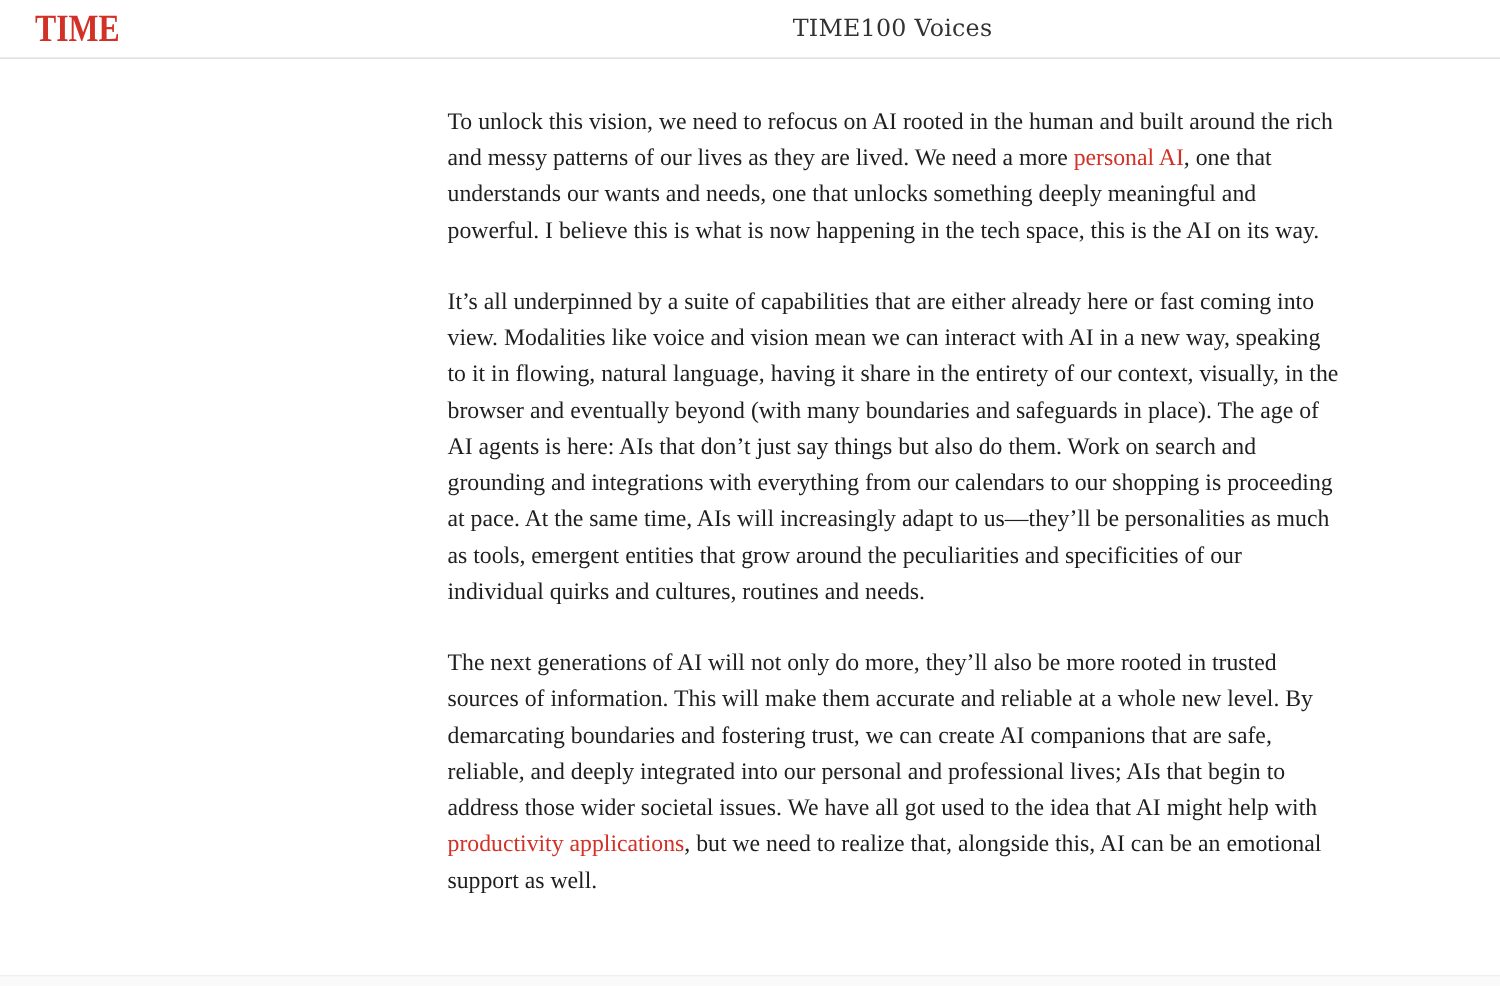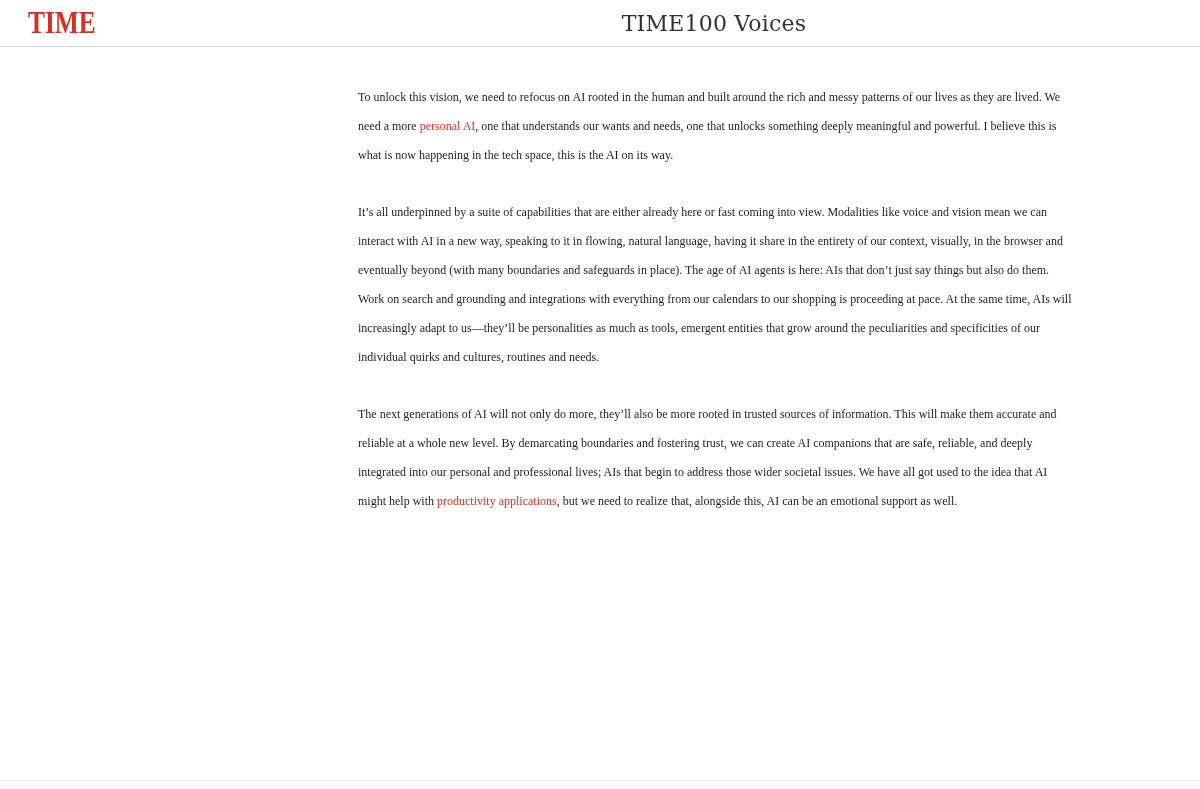--- a/index.html
+++ b/index.html
@@ -48,35 +48,35 @@
     left: 358px;
     top: 0;
     width: 712px;
     height: 47px;
     text-align: center;
   }
   .header-title {
     display: inline-block;
     line-height: 47px;
     font-family: "DejaVu Serif", serif;
-    font-size: 22px;
+    font-size: 19px;
     color: var(--title-color);
     letter-spacing: 0.2px;
     text-decoration: none;
     cursor: pointer;
   }
   .article {
     width: 714px;
     margin-left: 358px;
     padding-top: 36px;
   }
   .article p {
     margin: 0 0 28px 0;
     font-family: "Liberation Serif", serif;
-    font-size: 12px;
+    font-size: 19px;
     line-height: 29px;
     color: var(--text-color);
     text-align: left;
   }
   .article a.inline-link {
     color: var(--link-red);
     text-decoration: none;
     cursor: pointer;
   }
   .page-bottom-band {

